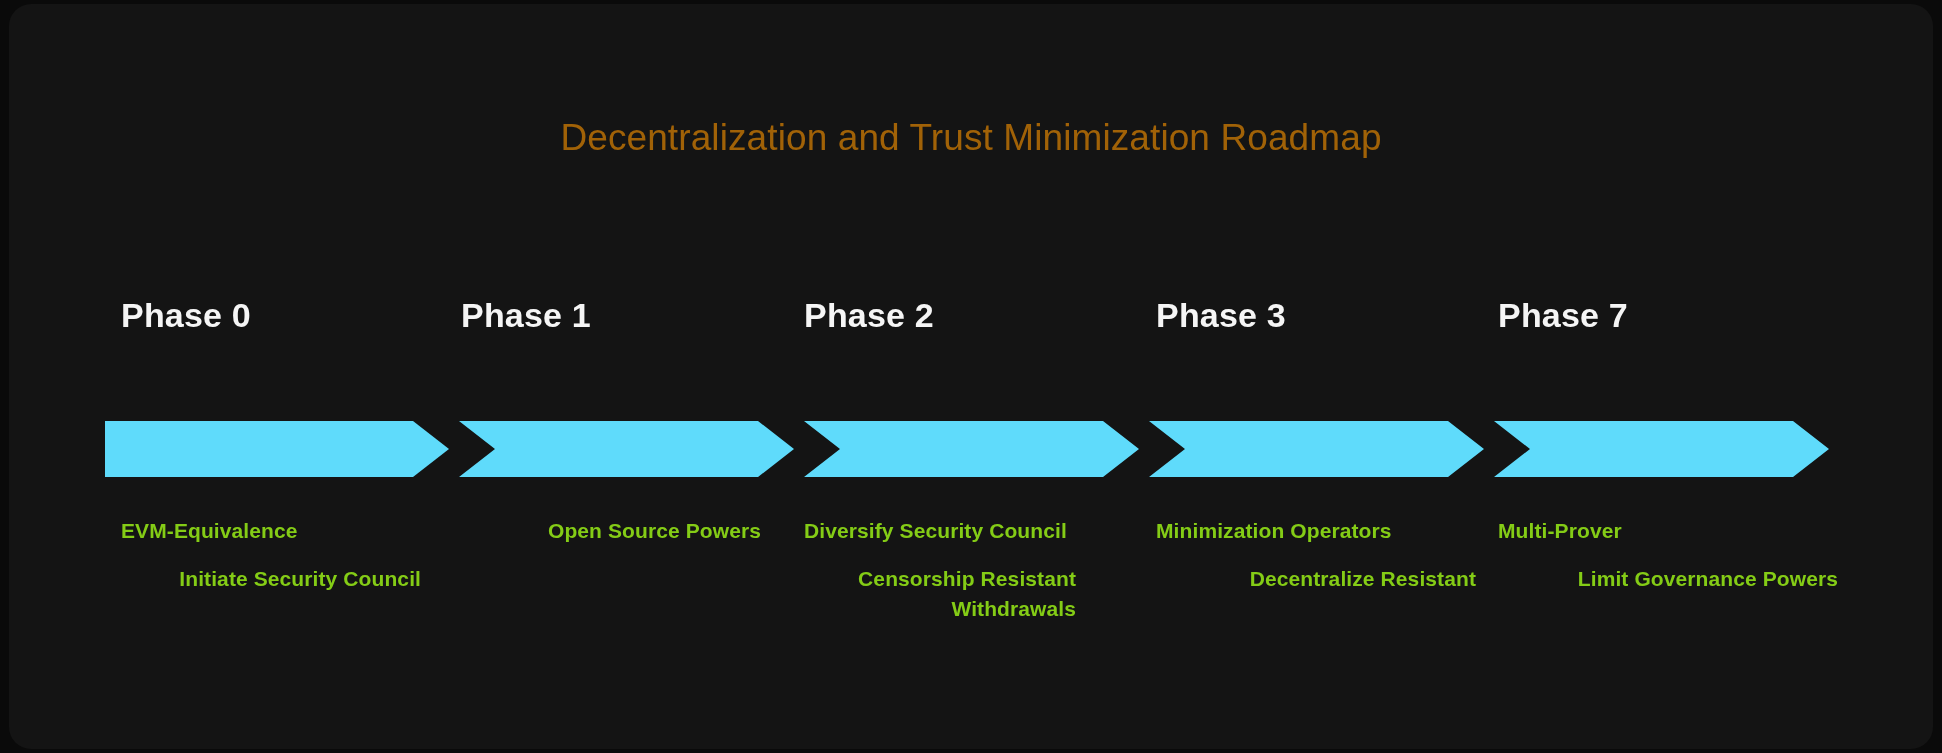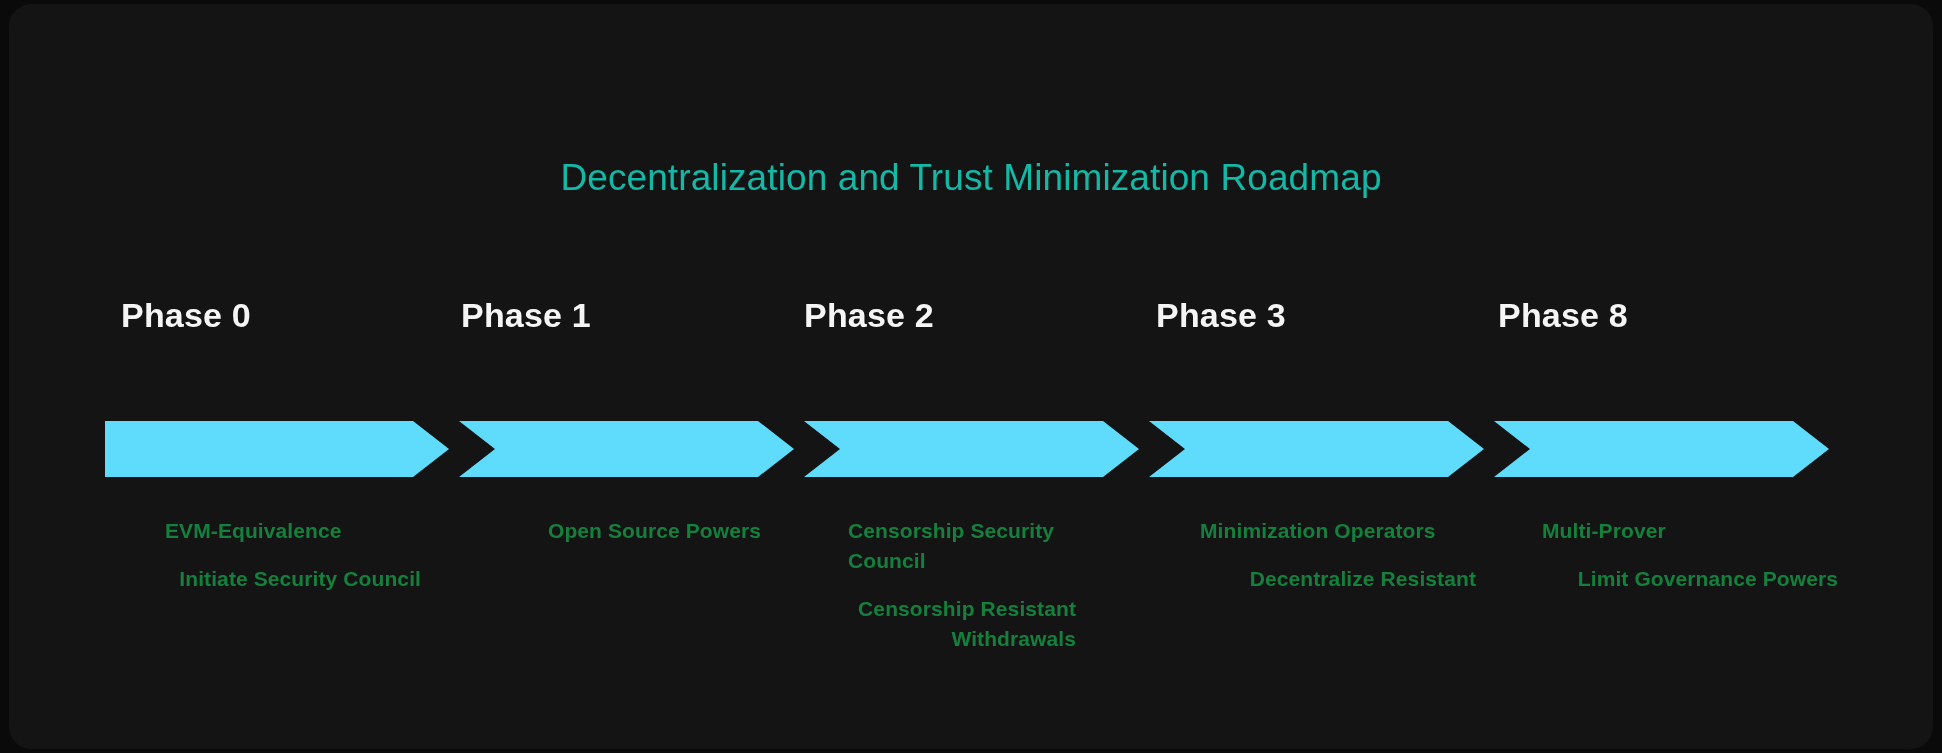--- a/index.html
+++ b/index.html
@@ -34,27 +34,26 @@
     border-radius: 22px;
     overflow: hidden;
   }
 
   .title {
     position: absolute;
     left: 0;
     top: 112px;
     width: 1924px;
     text-align: center;
-    color: #14b8a6;
+    color: #a16207;
     font-size: 37px;
     font-weight: 300;
     letter-spacing: 0.1px;
     line-height: 44px;
     white-space: nowrap;
-    margin-top: 40px;
   }
 
   
   .phase-labels {
     position: absolute;
     left: 0;
     top: 288px;
     width: 1924px;
     height: 50px;
   }
@@ -90,44 +89,43 @@
     top: 512px;
     width: 1924px;
     height: 170px;
   }
   .item-col {
     position: absolute;
     top: 0;
     width: 320px;
   }
   .item {
-    color: #15803d;
+    color: #84cc16;
     font-size: 21px;
     font-weight: 700;
     line-height: 30px;
     letter-spacing: 0.1px;
     margin-bottom: 18px;
-    margin-left: 44px;
   }
   .item:last-child { margin-bottom: 0; text-align: right; }
 </style>
 </head>
 <body>
 
 <div class="canvas">
   <div class="panel">
 
     <div class="title">Decentralization and Trust Minimization Roadmap</div>
 
     <div class="phase-labels">
       <div class="phase-label" id="pl0" style="left:112px">Phase 0</div>
       <div class="phase-label" id="pl1" style="left:452px">Phase 1</div>
       <div class="phase-label" id="pl2" style="left:795px">Phase 2</div>
       <div class="phase-label" id="pl3" style="left:1147px">Phase 3</div>
-      <div class="phase-label" id="pl4" style="left:1489px">Phase 8</div>
+      <div class="phase-label" id="pl4" style="left:1489px">Phase 7</div>
     </div>
 
     <div class="band">
       <svg viewBox="0 0 1924 62" xmlns="http://www.w3.org/2000/svg">
         <g id="band-shapes">
             <polygon points="96,3 404,3 440,31 404,59 96,59" fill="#5fdbfb"></polygon>
             <polygon points="450,3 749,3 785,31 749,59 450,59 486,31" fill="#5fdbfb"></polygon>
             <polygon points="795,3 1094,3 1130,31 1094,59 795,59 831,31" fill="#5fdbfb"></polygon>
             <polygon points="1140,3 1439,3 1475,31 1439,59 1140,59 1176,31" fill="#5fdbfb"></polygon>
             <polygon points="1485,3 1784,3 1820,31 1784,59 1485,59 1521,31" fill="#5fdbfb"></polygon>
@@ -137,21 +135,21 @@
 
     <div class="items">
       <div class="item-col" style="left:112px; width:300px">
         <div class="item">EVM-Equivalence</div>
         <div class="item">Initiate Security Council</div>
       </div>
       <div class="item-col" style="left:452px; width:300px">
         <div class="item">Open Source Powers</div>
       </div>
       <div class="item-col" style="left:795px; width:272px">
-        <div class="item">Censorship Security Council</div>
+        <div class="item">Diversify Security Council</div>
         <div class="item">Censorship Resistant Withdrawals</div>
       </div>
       <div class="item-col" style="left:1147px; width:320px">
         <div class="item">Minimization Operators</div>
         <div class="item">Decentralize Resistant</div>
       </div>
       <div class="item-col" style="left:1489px; width:340px">
         <div class="item">Multi-Prover</div>
         <div class="item">Limit Governance Powers</div>
       </div>

